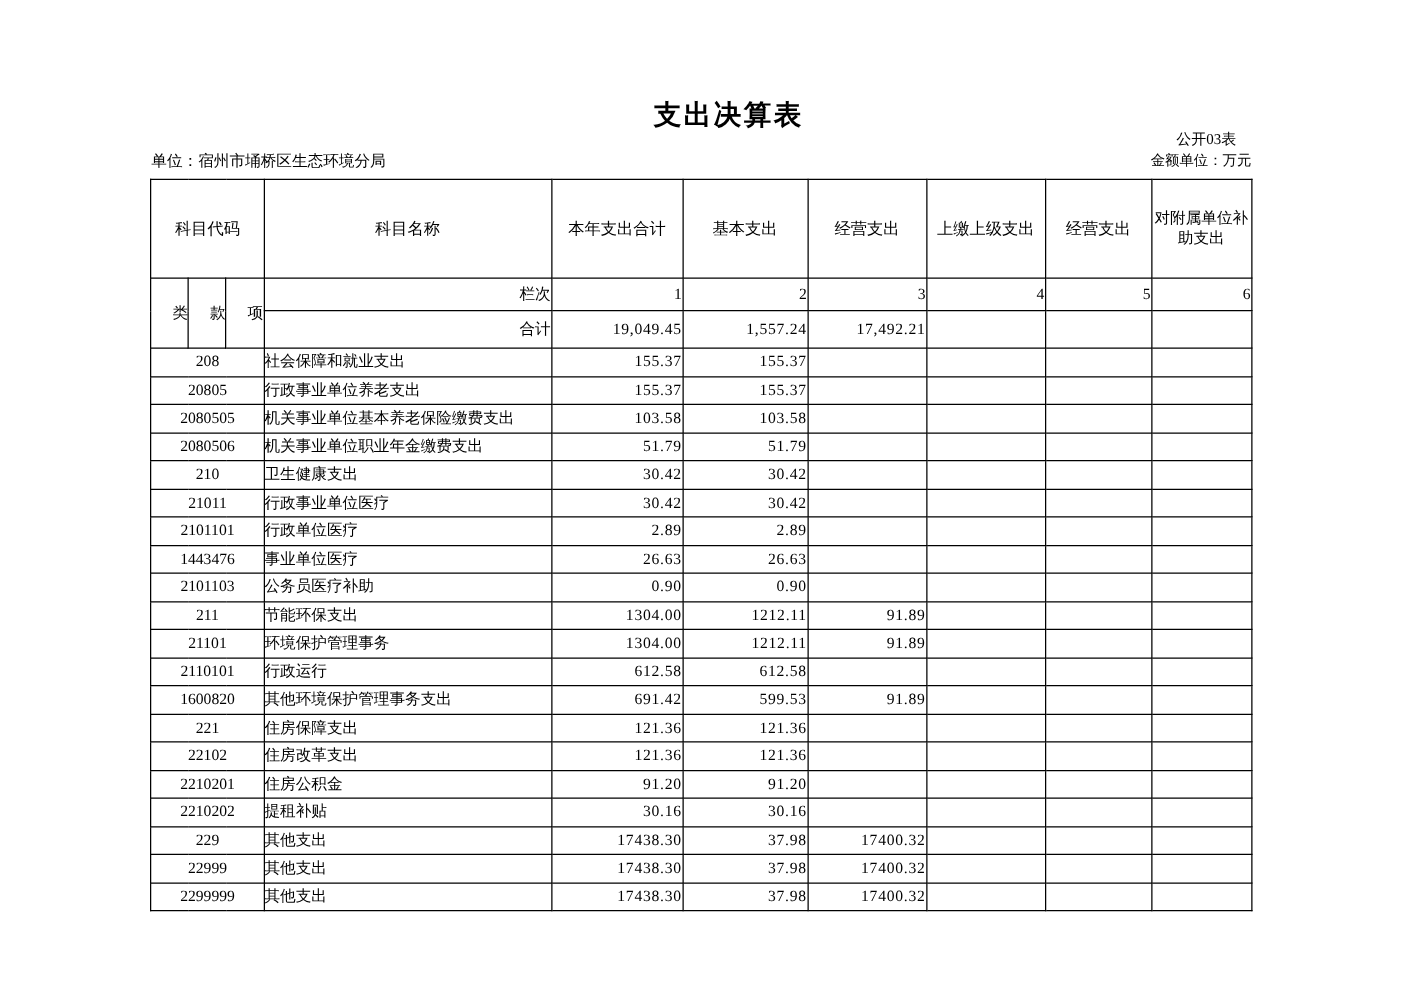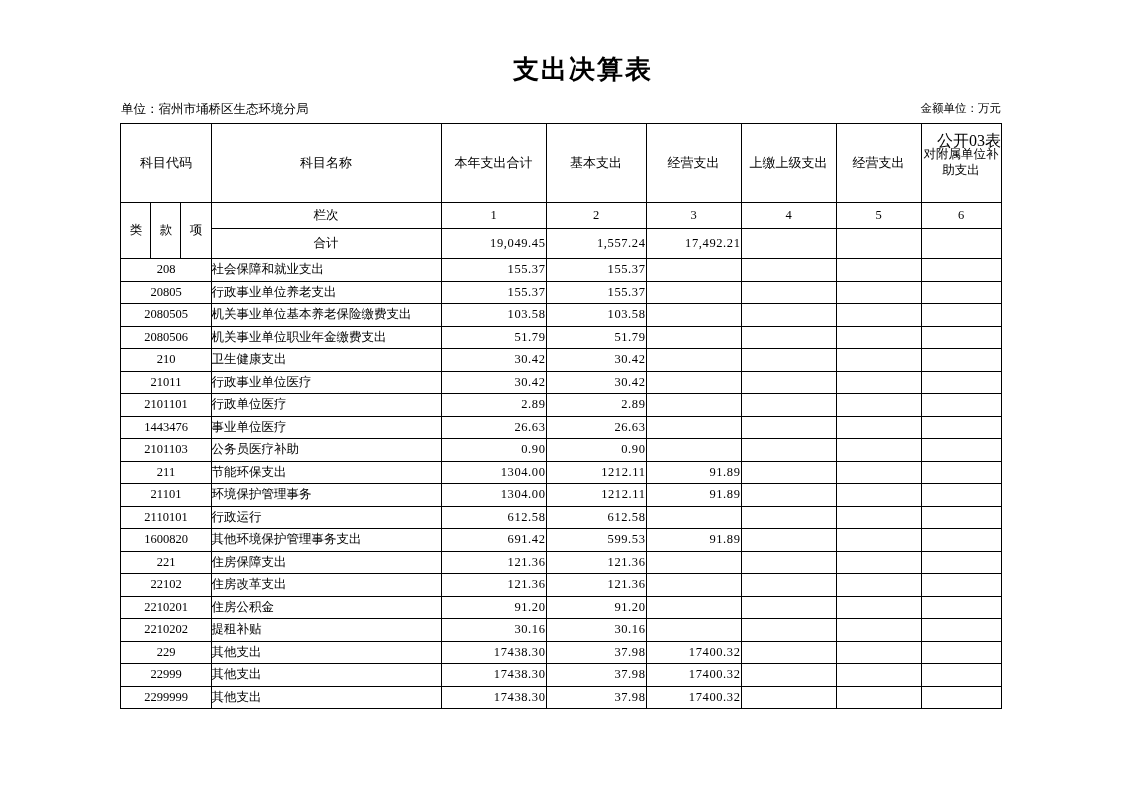--- a/index.html
+++ b/index.html
@@ -16,44 +16,43 @@
     overflow: hidden;
   }
   .page {
     position: relative;
     width: 1122px;
     height: 793px;
     box-sizing: border-box;
   }
   .title {
     text-align: center;
-    font-size: 26px;
+    font-size: 22px;
     font-weight: bold;
     letter-spacing: 2px;
-    margin-top: 52px;
+    margin-top: 77px;
     padding-left: 44px;
   }
   .meta-row {
     position: relative;
     width: 880px;
     margin: 0 auto;
     height: 36px;
   }
   .meta-left {
     position: absolute;
     left: 0;
     top: 14px;
     font-size: 12.5px;
   }
   .meta-right-1 {
     position: absolute;
-    right: 0;
+    right: 12px;
     top: -4px;
-    font-size: 16px;
-    margin-top: 48px;
+    font-size: 12px;
   }
   .meta-right-2 {
     position: absolute;
     right: 0;
     top: 14px;
     font-size: 11.5px;
   }
   table.fin {
     width: 880px;
     margin: 0 auto;
@@ -85,21 +84,21 @@
     height: 30px;
     text-align: center;
   }
   .r {
     text-align: right;
     padding-right: 8px;
     font-family: "Liberation Serif", serif;
     letter-spacing: 0.8px;
   }
   .c {
-    text-align: center;
+    text-align: right;
   }
   .datarow td {
     height: 21.5px;
     font-size: 12.5px;
   }
   .code-cell {
     text-align: center;
     padding-left: 4px;
   }
   .name-cell {

